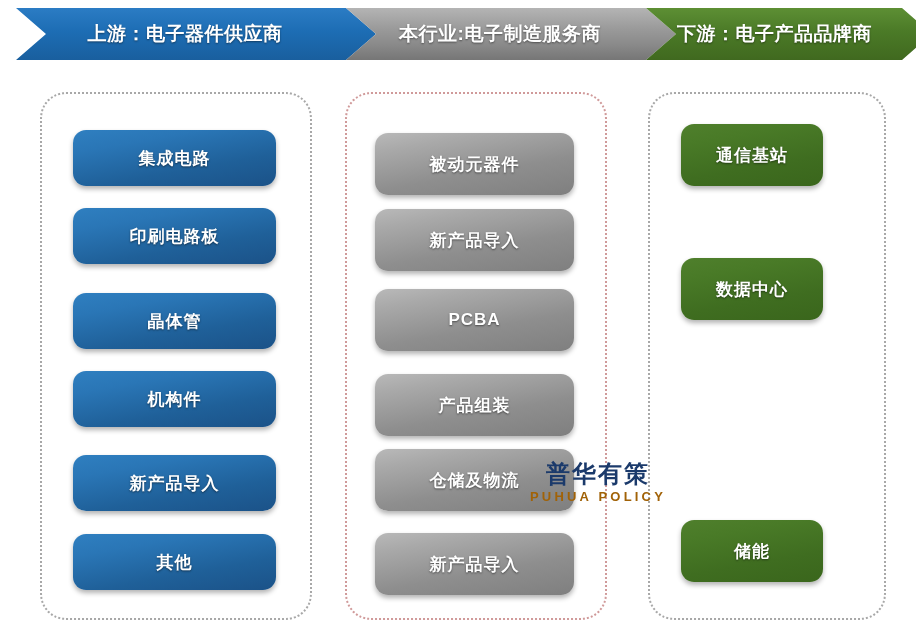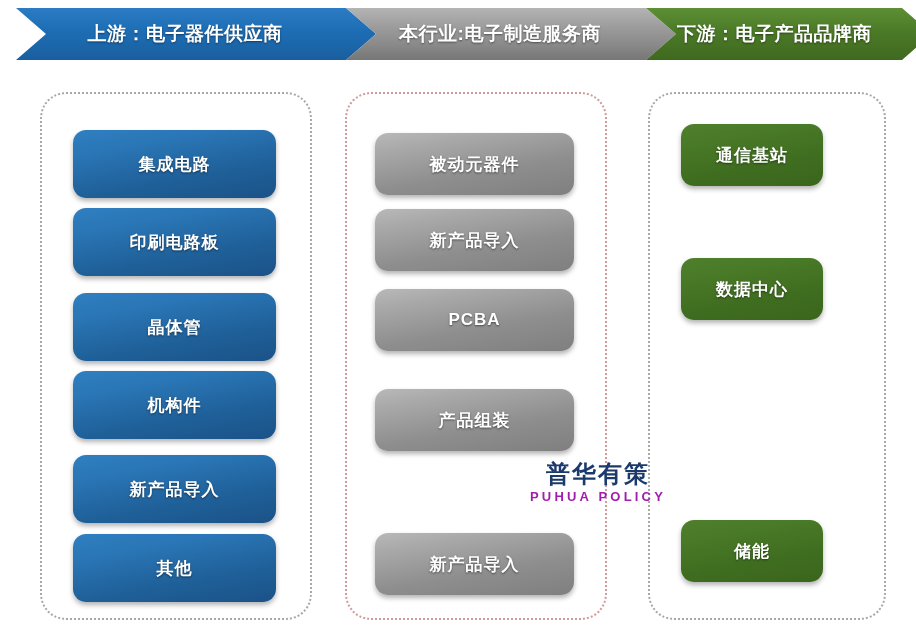--- a/index.html
+++ b/index.html
@@ -60,21 +60,21 @@
     box-shadow:0 3px 5px rgba(0,0,0,.30);
     box-sizing:border-box;
   }
   .box-label{
     color:#ffffff;font-size:17px;font-weight:bold;
     letter-spacing:1px;white-space:nowrap;
     text-shadow:0 1px 2px rgba(0,0,0,.5);
   }
   .box-blue{
     background:linear-gradient(170deg,#2f7fc0 0%,#2a76b6 25%,#1f6099 65%,#1b5288 100%);
-    left:73px;width:203px;height:68px;
+    left:73px;width:203px;height:56px;
   }
   .box-gray{
     background:linear-gradient(170deg,#b9b9b9 0%,#a9a9a9 20%,#8e8e8e 60%,#7f7f7f 100%);
     left:375px;width:199px;height:62px;
   }
   .box-green{
     background:linear-gradient(170deg,#4f7f2c 0%,#497a27 25%,#3f6d20 65%,#3a661c 100%);
     left:681px;width:142px;height:62px;
   }
 
@@ -83,21 +83,21 @@
     position:absolute;left:498px;top:462px;
     width:200px;text-align:center;
     pointer-events:none;user-select:none;
   }
   .wm-cn{
     color:#1b3a6b;font-size:24px;font-weight:bold;
     letter-spacing:2px;line-height:1;
     font-family:"DejaVu Sans","Liberation Sans",sans-serif;
   }
   .wm-en{
-    color:#a21caf;font-size:13px;font-weight:bold;
+    color:#a16207;font-size:13px;font-weight:bold;
     letter-spacing:3.2px;margin-top:4px;line-height:1;
   }
 </style>
 </head>
 <body>
 
 <div id="canvas">
 
   <div class="header-band">
     <div class="chev chev-up">
@@ -136,22 +136,25 @@
 
   <div class="box box-gray" style="top:133px">
     <span class="box-label">被动元器件</span>
   </div>
   <div class="box box-gray" style="top:209px">
     <span class="box-label">新产品导入</span>
   </div>
   <div class="box box-gray" style="top:289px">
     <span class="box-label">PCBA</span>
   </div>
-  <div class="box box-gray" style="top:389px">
+  <div class="box box-gray" style="top:374px">
     <span class="box-label">产品组装</span>
+  </div>
+  <div class="box box-gray" style="top:449px">
+    <span class="box-label">仓储及物流</span>
   </div>
   <div class="box box-gray" style="top:533px">
     <span class="box-label">新产品导入</span>
   </div>
 
   <div class="box box-green" style="top:124px">
     <span class="box-label">通信基站</span>
   </div>
   <div class="box box-green" style="top:258px">
     <span class="box-label">数据中心</span>

